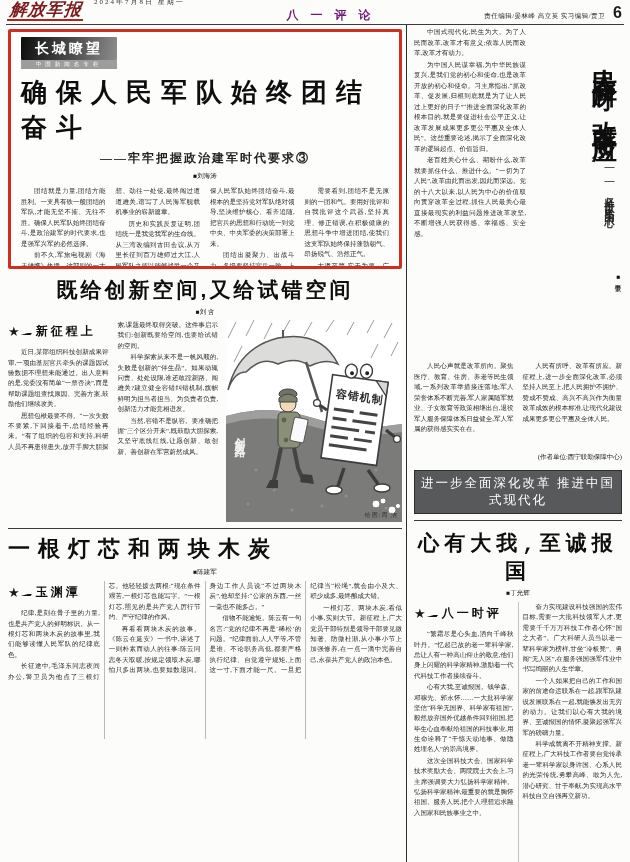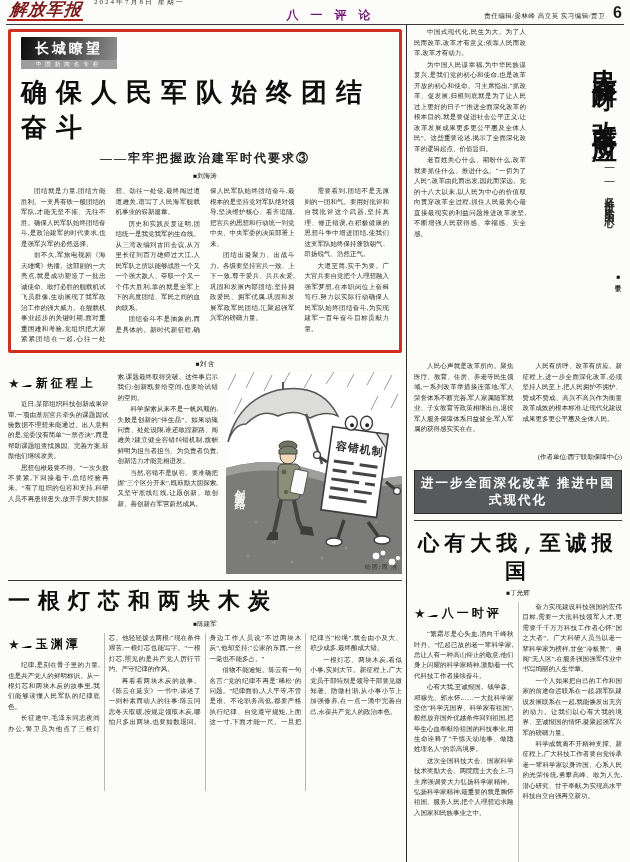--- a/index.html
+++ b/index.html
@@ -18,21 +18,21 @@
   .hdr-date { font-size:7px; letter-spacing:2px; color:#333; margin:0 0 14px 10px; }
   .hdr-center { flex:1; text-align:center; font-family:Liberation Sans, sans-serif;
     font-weight:bold; font-size:12px; letter-spacing:12px; color:#701a75; line-height:1; }
   .hdr-editors { font-size:6.5px; color:#222; margin-right:8px; letter-spacing:.5px;}
   .hdr-page { font-family:"Liberation Sans",sans-serif; font-weight:bold; font-size:16px; line-height:1;}
   
   .main { display:flex; align-items:stretch; }
   .left { width:400px; padding:4px 4px 0 2px; }
   .right { flex:1; border-left:1px solid #2e2e2e; padding:2px 2px 0 7px; }
   
-  .redbox { border:3px solid #cf2e21; border-radius:2px; height:324px; padding:5px 10px 4px 10px; overflow:hidden; background:#fdfdfc;}
+  .redbox { border:3px solid #cf2e21; border-radius:2px; height:240px; padding:5px 10px 4px 10px; overflow:hidden; background:#fdfdfc;}
   .badge { width:96px; }
   .badge-main { background:linear-gradient(100deg,#0d0d0d,#4e4e4e 55%,#8d8d8d); color:#fff;
     font-family:"Liberation Sans",sans-serif; font-weight:bold; font-size:14px; letter-spacing:3px;
     text-align:center; padding:3px 0 2px 0; border-radius:1px;}
   .badge-sub { background:#9d9d9d; color:#fff; font-size:5.5px; letter-spacing:4px; text-align:center; padding:1px 0; }
   .f-headline { font-family:"Liberation Sans",sans-serif; font-weight:bold; font-size:26px;
     letter-spacing:9px; text-align:left; margin:6px 0 5px 0; color:#0e0e0e; }
   .f-subtitle { text-align:center; font-size:12px; font-weight:bold; letter-spacing:2px; color:#222; margin-bottom:5px;}
   .byline { text-align:center; font-size:6.5px; color:#111; margin-bottom:5px; }
   .f-body { column-count:4; column-gap:10px; height:196px; overflow:hidden;
@@ -65,21 +65,21 @@
   .ra1-body { width:112px; font-size:6.5px; line-height:1.62; text-align:justify; color:#2a2a2a; overflow:hidden;}
   .ra1-title-wrap { flex:1; writing-mode:vertical-rl; text-orientation:upright;
     display:flex; padding-top:22px; padding-left:2px; }
   .v-title { font-family:"Liberation Sans",sans-serif; font-weight:bold; font-size:25px;
     letter-spacing:4px; color:#0e0e0e; margin-left:8px;}
   .v-sub { font-size:10px; font-weight:bold; letter-spacing:3px; color:#222; margin:40px 6px 0 4px;}
   .v-byline { font-size:6.5px; color:#111; margin-top:60px;}
   .ra1-cont { column-count:2; column-gap:9px; height:92px; overflow:hidden; margin-top:4px;
     font-size:6.5px; line-height:1.62; text-align:justify; color:#2a2a2a;}
   .banner { background:#58595b; border:1px solid #2e2e2e; color:#fff; text-align:center;
-    font-family:"Liberation Sans",sans-serif; font-weight:bold; font-size:12.5px; letter-spacing:2px;
+    font-family:"Liberation Sans",sans-serif; font-weight:normal; font-size:12.5px; letter-spacing:2px;
     padding:4px 0; margin:8px 0 0 0;}
   
   .ra2-title { font-family:Liberation Mono, monospace; font-weight:bold; font-size:21px;
     letter-spacing:5px; text-align:center; color:#0e0e0e; margin-top:8px;}
   .ra2-byline { text-align:center; font-size:6.5px; margin:4px 0 4px 0;}
   .ra2-body { column-count:2; column-gap:9px; column-rule:1px solid #c2c2c2; height:306px; overflow:hidden;
     font-size:6.5px; line-height:1.6; text-align:justify; color:#2a2a2a;}
 </style>
 </head>
 <body>
@@ -112,20 +112,21 @@
             <p>历史和实践反复证明,团结统一是我党我军的生命线。从三湾改编到古田会议,从万里长征到百万雄师过大江,人民军队之所以能够战胜一个又一个强大敌人、夺取一个又一个伟大胜利,靠的就是全军上下的高度团结、军民之间的血肉联系。</p>
             <p>团结奋斗不是抽象的,而是具体的。新时代新征程,确保人民军队始终团结奋斗,最根本的是坚持党对军队绝对领导,坚决维护核心、看齐追随,把官兵的思想和行动统一到党中央、中央军委的决策部署上来。</p>
             <p>团结出凝聚力、出战斗力。各级要坚持官兵一致、上下一致,尊干爱兵、兵兵友爱,巩固和发展内部团结;坚持拥政爱民、拥军优属,巩固和发展军政军民团结,汇聚起强军兴军的磅礴力量。</p>
             <p>需要看到,团结不是无原则的一团和气。要用好批评和自我批评这个武器,坚持真理、修正错误,在积极健康的思想斗争中增进团结,使我们这支军队始终保持蓬勃朝气、昂扬锐气、浩然正气。</p>
             <p>大道至简,实干为要。广大官兵要自觉把个人理想融入强军梦想,在本职岗位上奋楫笃行,努力以实际行动确保人民军队始终团结奋斗,为实现建军一百年奋斗目标贡献力量。</p>
           </div>
 
       </div>
 
       <div class="mid">
+        <div class="m-title">既给创新空间,又给试错空间</div>
         <div class="m-byline">■刘 含</div>
         <div class="m-content">
           <div class="m-text">
             <div class="star-label">
               <span class="star">★</span>
               <span class="slash"></span>
               <span class="txt">新征程上</span>
             </div>
             <div class="colbody">
                 <p>近日,某部组织科技创新成果评审,一项由基层官兵牵头的课题因试验数据不理想未能通过。出人意料的是,党委没有简单“一票否决”,而是帮助课题组查找原因、完善方案,鼓励他们继续攻关。</p>

